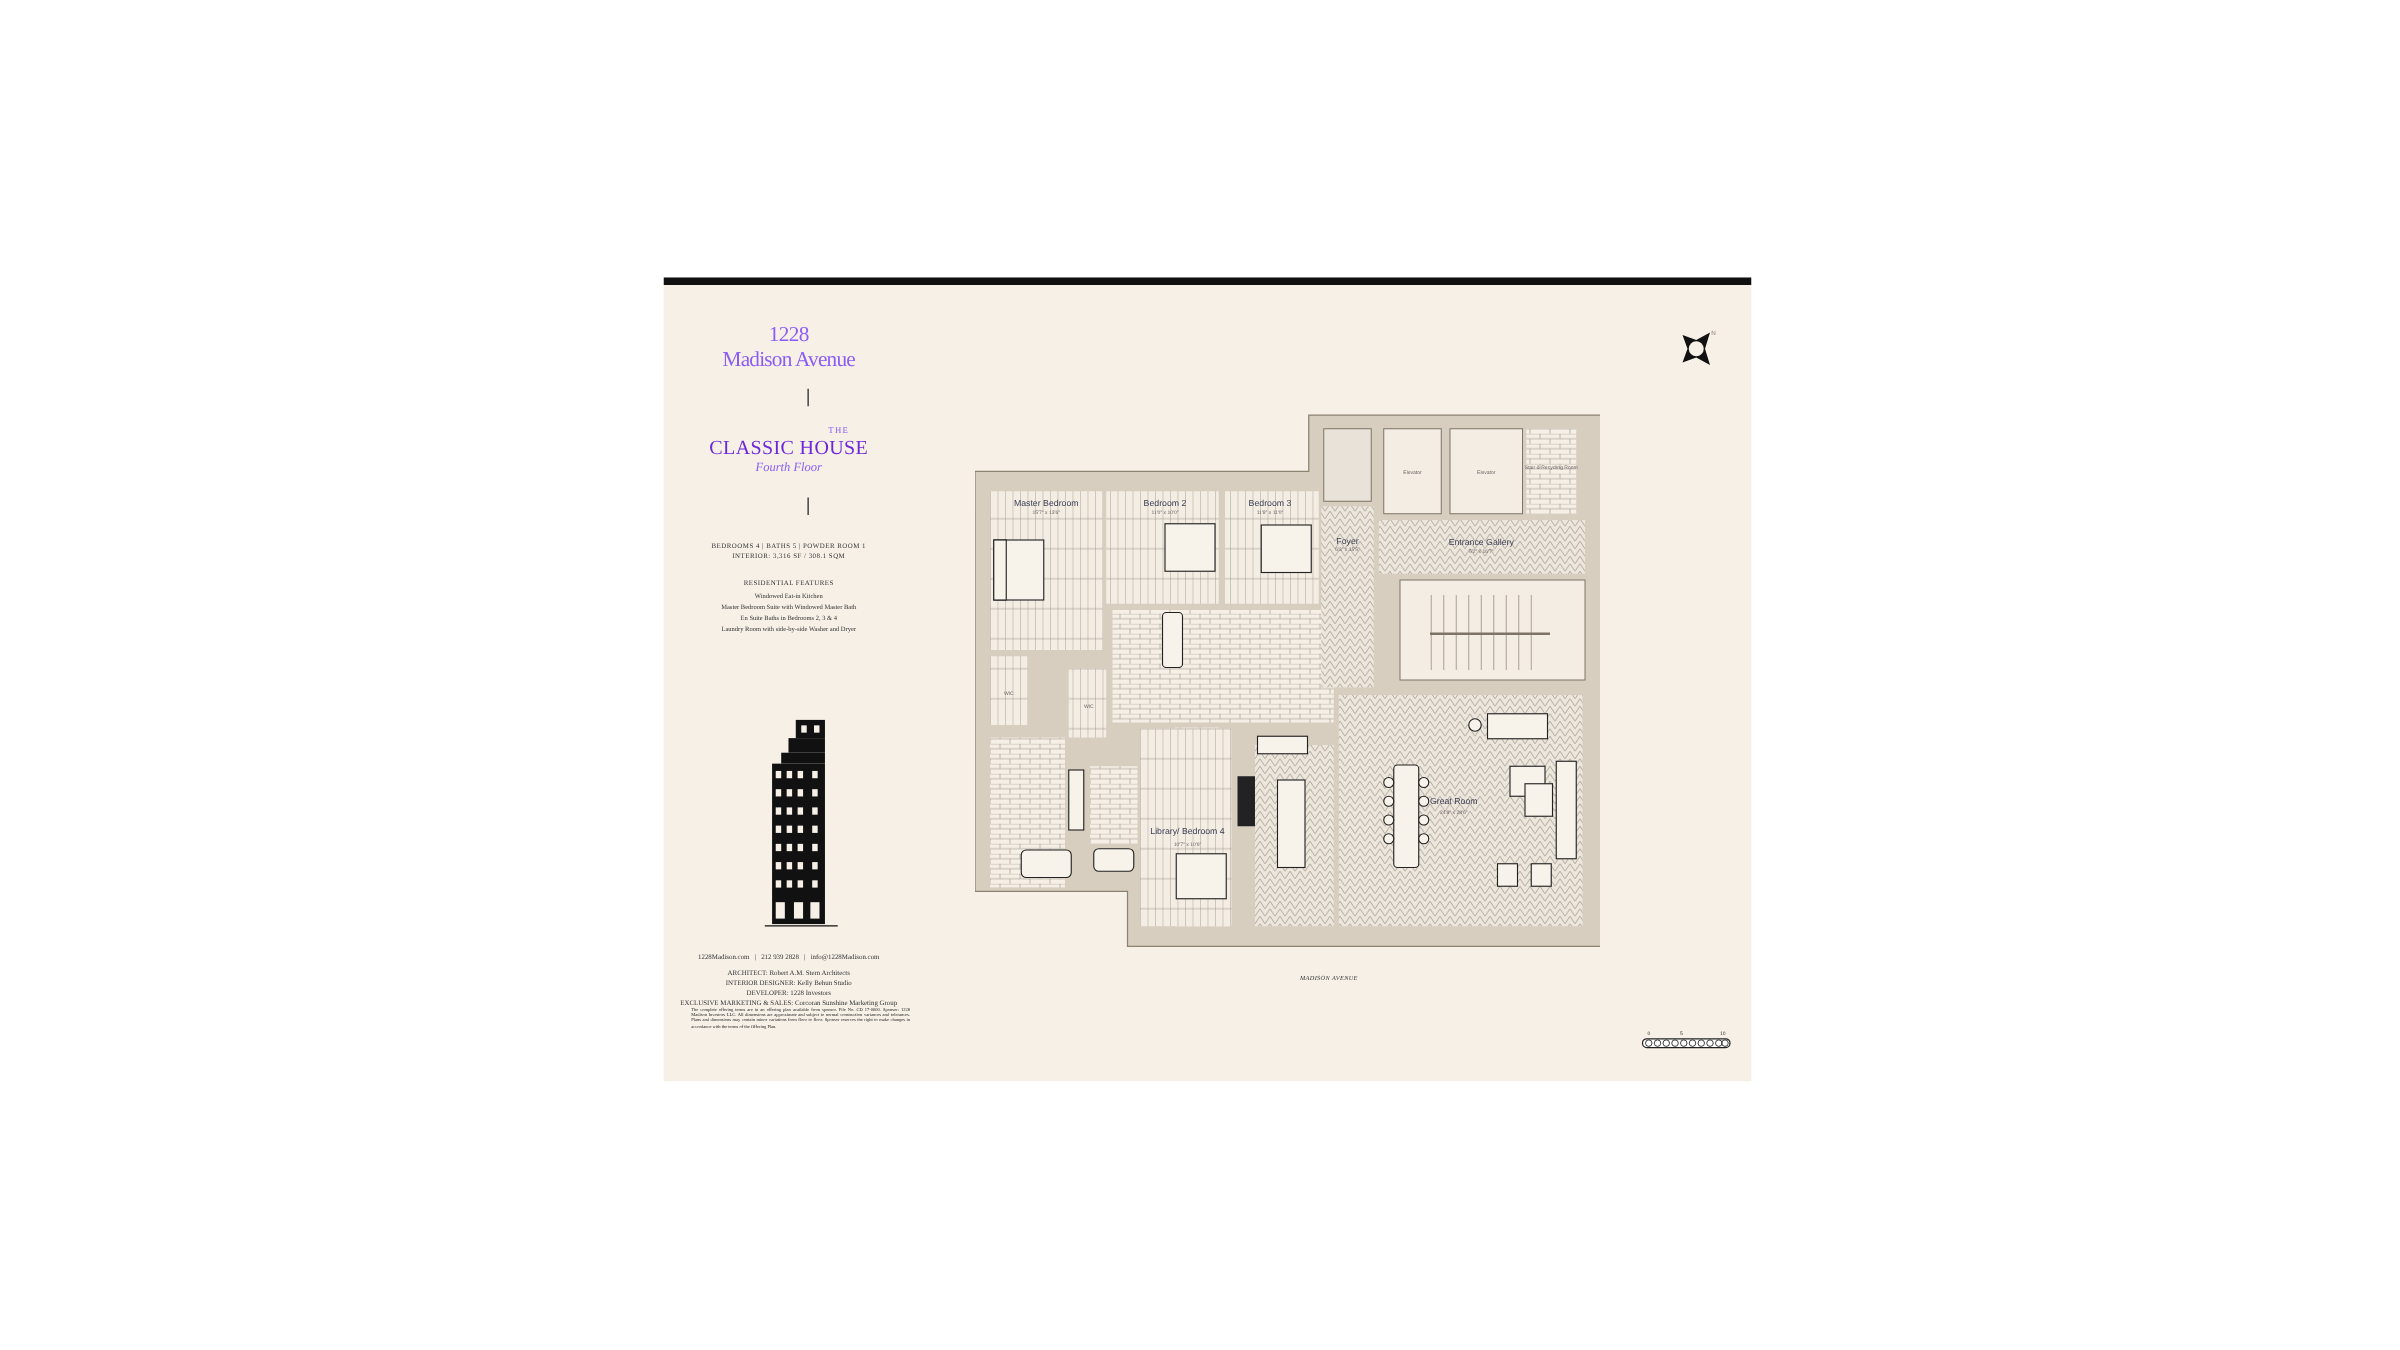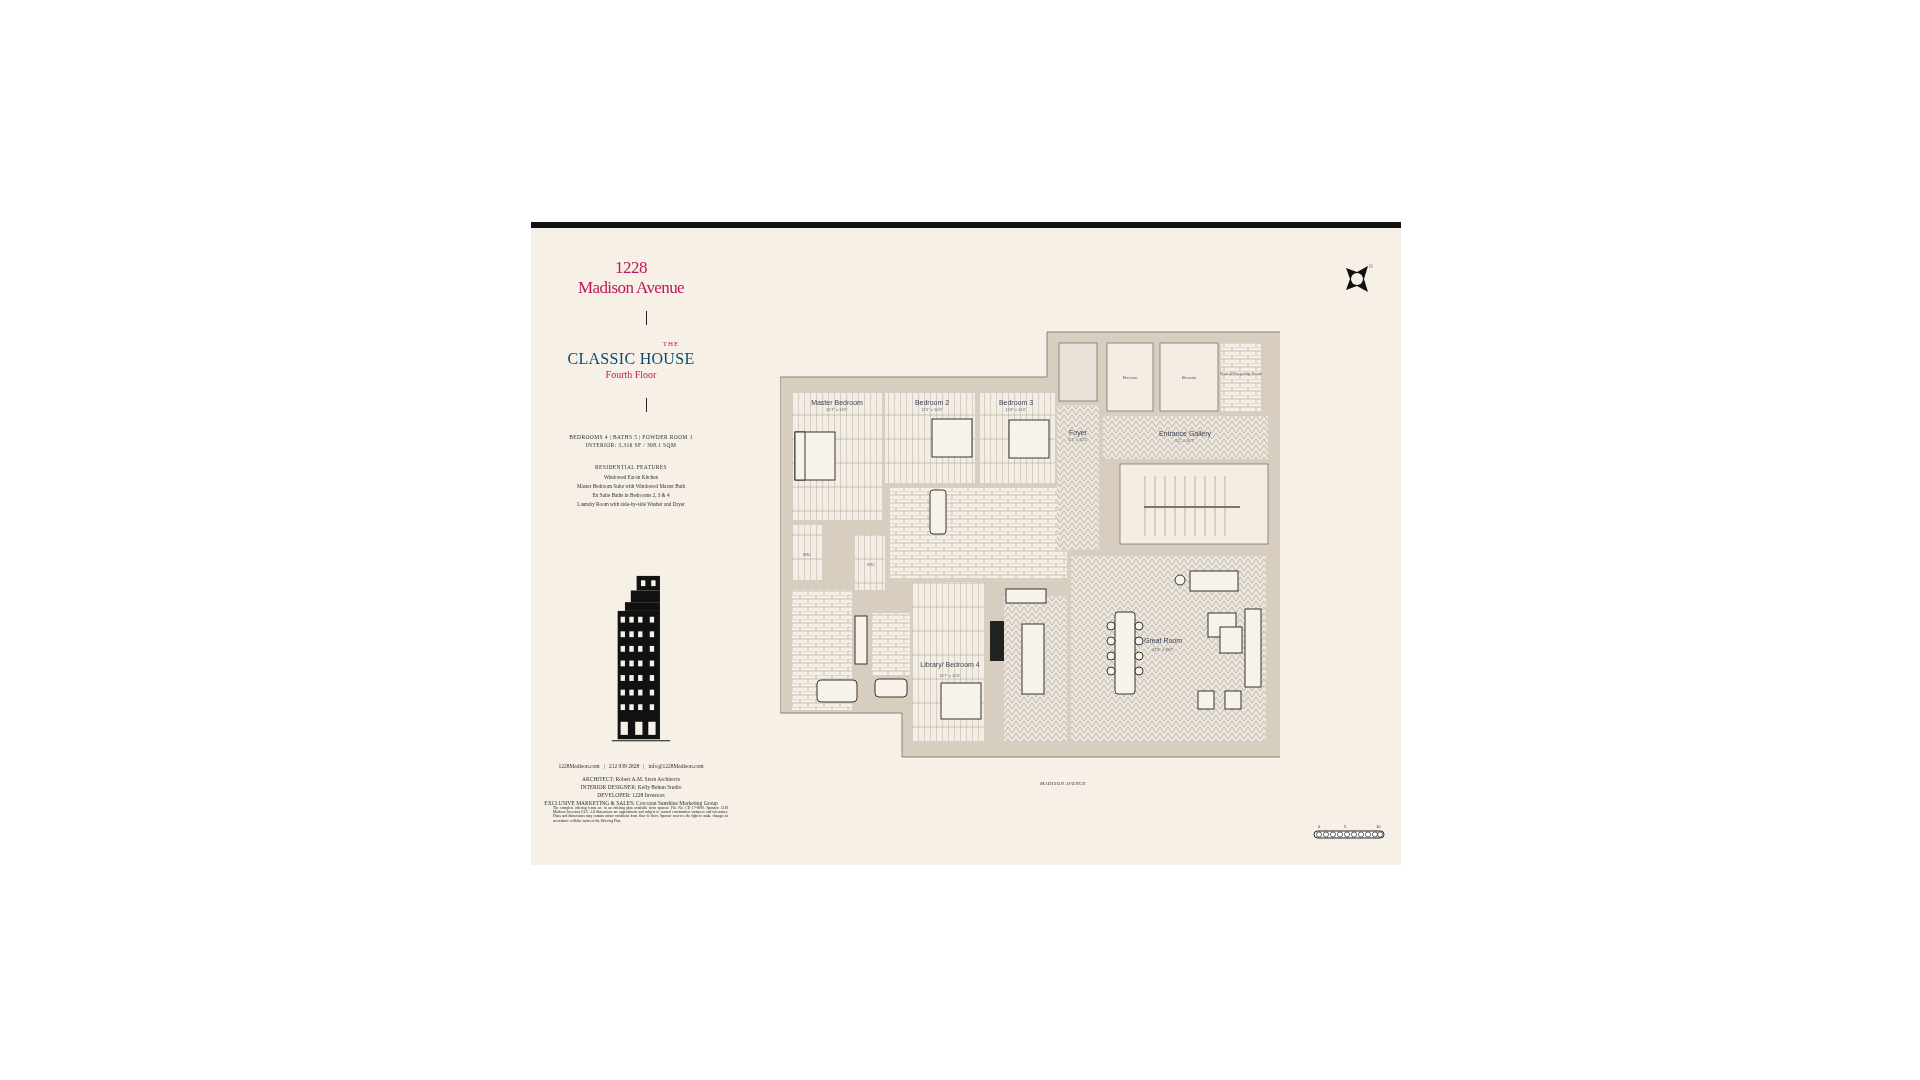--- a/index.html
+++ b/index.html
@@ -1,26 +1,26 @@
 <!DOCTYPE html>
 <html><head>
 <meta charset="utf-8">
 <style>
   html,body{margin:0;padding:0;background:#ffffff;}
   body{width:1920px;height:1080px;position:relative;overflow:hidden;font-family:"Liberation Serif",serif;}
   .sheet{position:absolute;left:531px;top:222px;width:870px;height:643px;background:#f6f0e7;}
   .topbar{position:absolute;left:531px;top:222px;width:870px;height:6px;background:#111;}
   .left{position:absolute;left:531px;top:228px;width:200px;}
-  .center{text-align:center;color:#be185d;}
+  .center{text-align:center;color:#8b5cf6;}
   .addr1{position:absolute;left:0;width:200px;top:30px;font-size:17px;letter-spacing:-0.5px;}
   .addr2{position:absolute;left:0;width:200px;top:50px;font-size:17px;letter-spacing:-0.6px;}
   .vline{position:absolute;left:115px;width:1px;height:14px;background:#222;}
   .the{position:absolute;left:0;width:200px;top:112px;font-size:7px;letter-spacing:1px;margin-left:40px;}
-  .classic{position:absolute;left:0;width:200px;top:122px;font-size:16px;color:#0c4a6e;letter-spacing:0.3px;}
-  .floor{position:absolute;left:0;width:200px;top:141px;font-size:10px;}
+  .classic{position:absolute;left:0;width:200px;top:122px;font-size:16px;color:#6d28d9;letter-spacing:0.3px;}
+  .floor{position:absolute;left:0;width:200px;top:141px;font-size:10px;font-style:italic;}
   .specs{position:absolute;left:0;width:200px;font-size:5.5px;letter-spacing:0.4px;color:#333;}
   .feat{position:absolute;left:0;width:200px;font-size:5.2px;color:#333;}
   .contact{position:absolute;left:0;width:200px;font-size:5.5px;color:#333;}
   .disclaimer{position:absolute;left:22px;width:175px;top:578px;font-size:3.6px;line-height:4.2px;color:#222;text-align:justify;}
   .building{position:absolute;left:80px;top:345px;width:60px;height:175px;}
   .plan{position:absolute;left:780px;top:331px;width:500px;height:430px;}
   .wall{fill:#d7cebf;stroke:#8c8272;stroke-width:1;}
   .room{fill:#f3ede3;stroke:#7d7466;stroke-width:0.8;}
   .herring{fill:url(#herring);}
   .planks{fill:url(#planks);}

